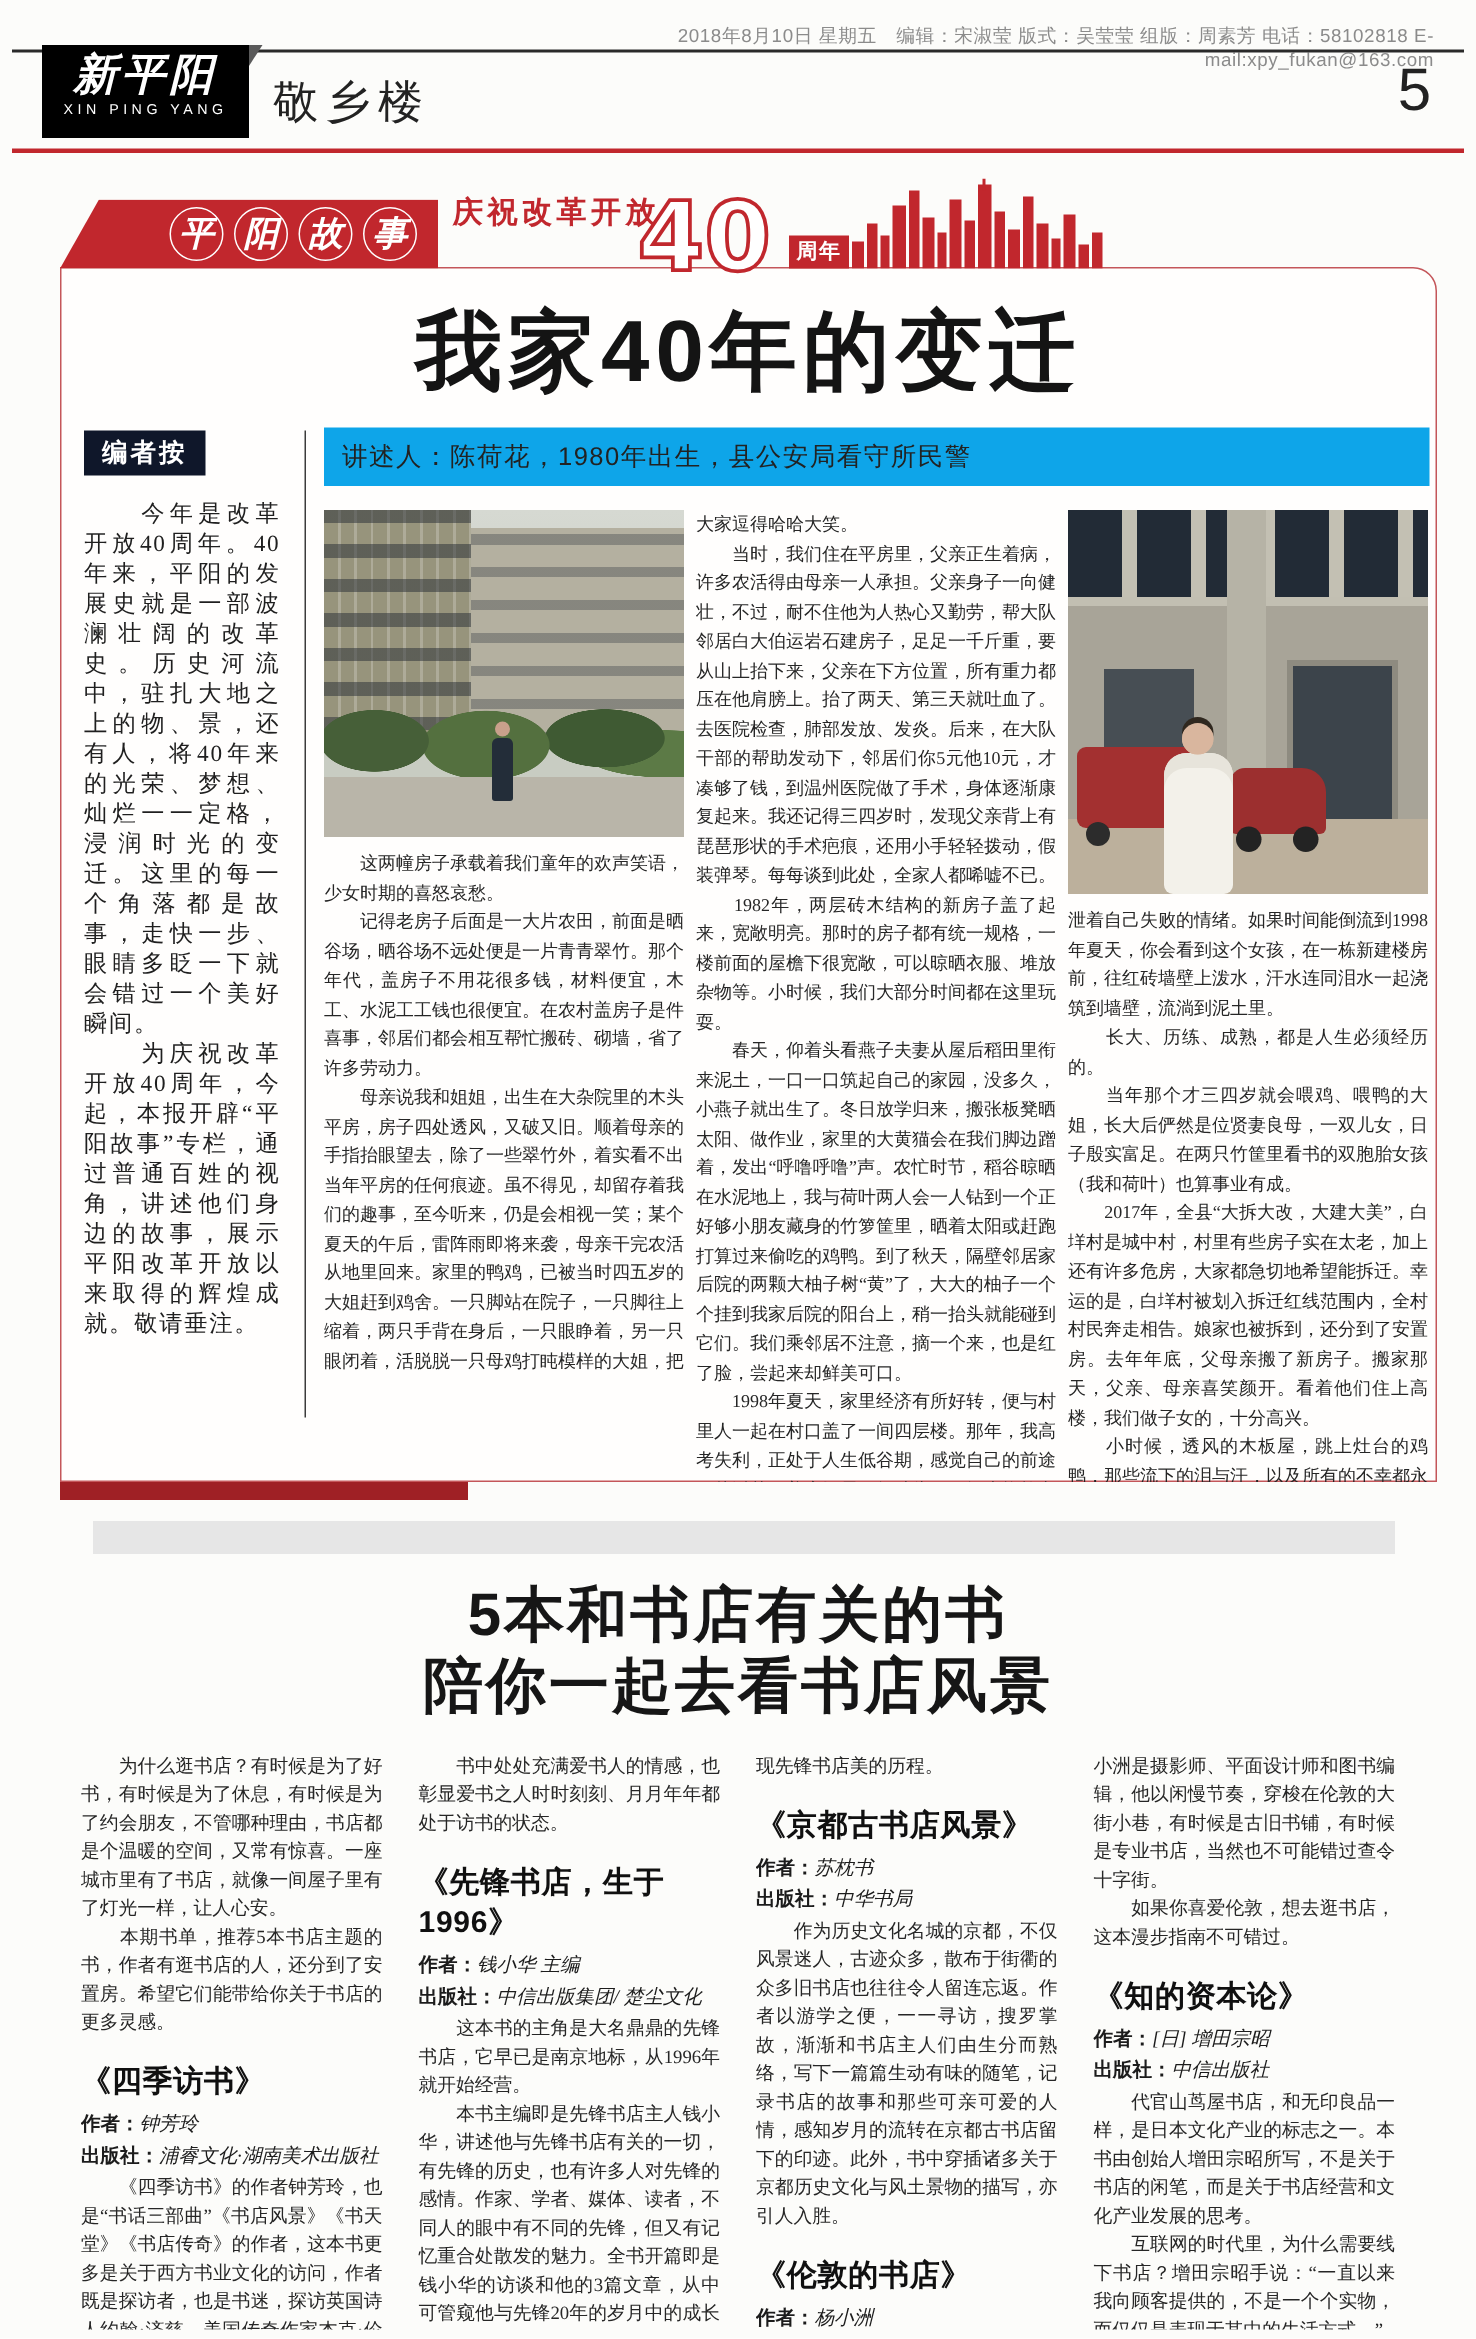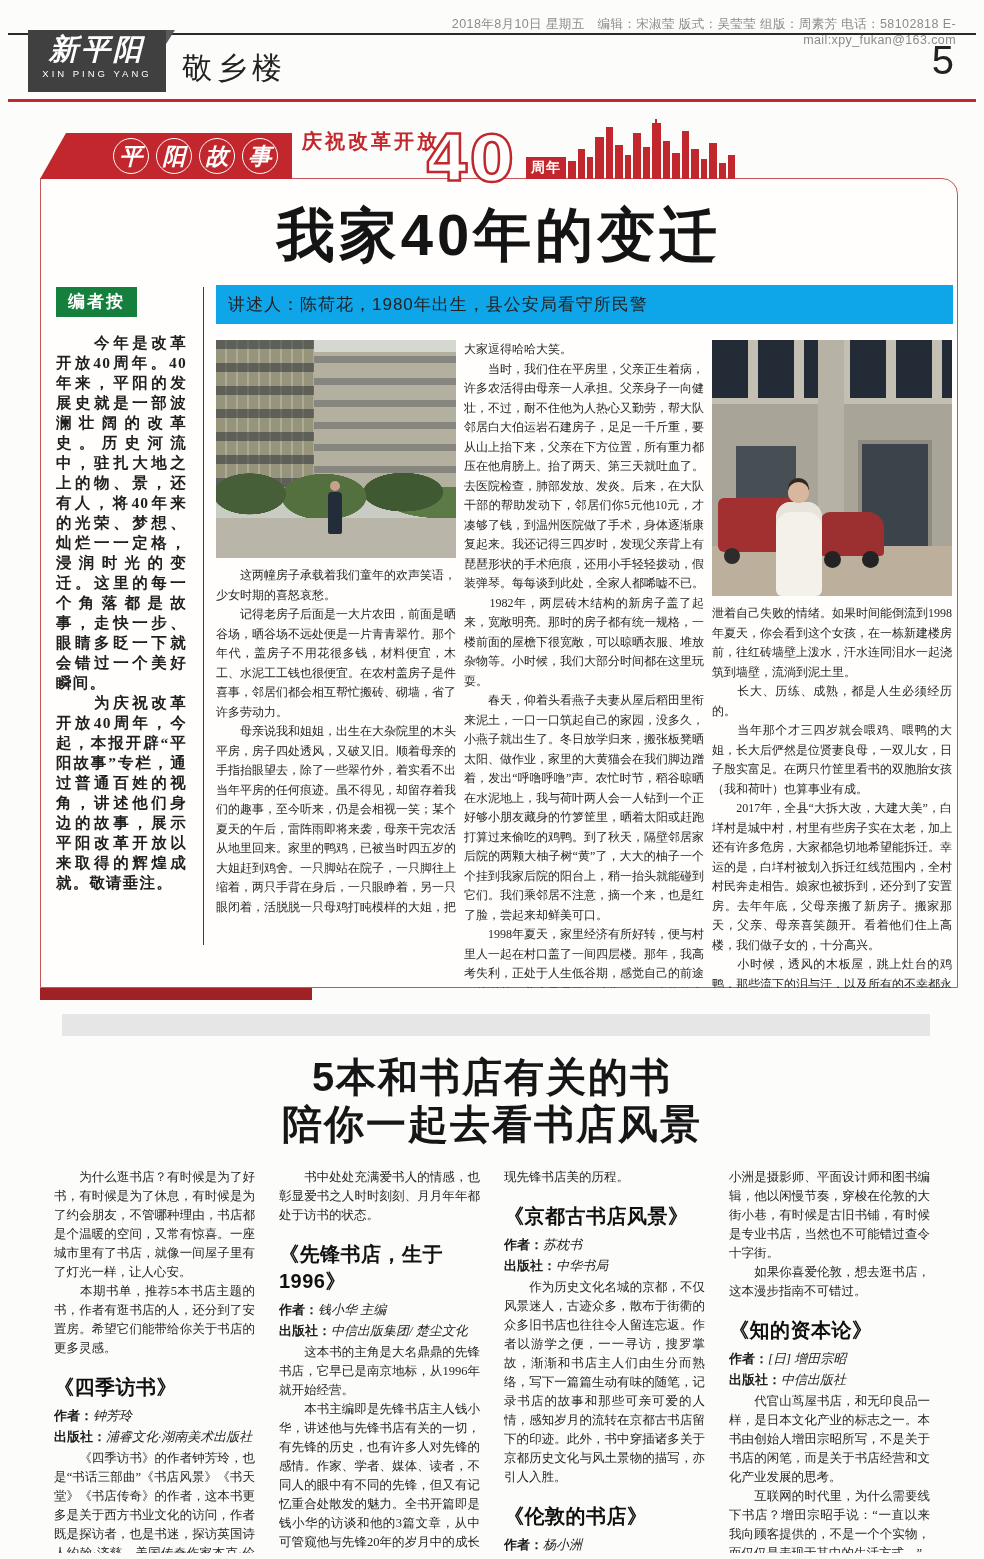--- a/index.html
+++ b/index.html
@@ -3,21 +3,21 @@
 <meta charset="utf-8">
 <style>
   html,body{margin:0;padding:0;background:#ffffff;}
   .page{position:relative;width:984px;height:1559px;margin:0 auto;background:#fcfcfa;
         font-family:"Liberation Serif","DejaVu Serif",serif;color:#2b2b2b;overflow:hidden;}
 
   
   .dateline{position:absolute;top:16px;left:300px;right:28px;text-align:right;
             font-size:12.5px;color:#8b8b8b;font-family:"Liberation Sans","DejaVu Sans",sans-serif;letter-spacing:.4px;}
   .mast-rule{position:absolute;top:33px;left:8px;right:8px;height:2px;background:#2a2a2a;}
-  .logo{position:absolute;top:30px;left:28px;width:138px;height:62px;background:#404040;color:#fff;text-align:center;z-index:2;}
+  .logo{position:absolute;top:30px;left:28px;width:138px;height:62px;background:#000000;color:#fff;text-align:center;z-index:2;}
   .logo::after{content:"";position:absolute;right:-9px;top:0;width:0;height:0;
                border-top:14px solid #5a5a5a;border-right:9px solid transparent;}
   .logo-title{font-family:"DejaVu Serif",serif;font-style:italic;font-weight:bold;font-size:29px;line-height:38px;letter-spacing:3px;}
   .logo-sub{font-family:"Liberation Sans","DejaVu Sans",sans-serif;font-size:9.5px;letter-spacing:3px;}
   .section-name{position:absolute;top:48px;left:182px;font-family:"Liberation Sans","DejaVu Sans",sans-serif;
                 font-size:30px;color:#222;letter-spacing:5px;}
   .page-num{position:absolute;top:38px;right:30px;font-family:"Liberation Sans","DejaVu Sans",sans-serif;font-size:40px;color:#222;}
   .red-rule{position:absolute;top:99px;left:8px;right:8px;height:2.5px;background:#c1272d;}
 
   
@@ -35,23 +35,23 @@
          font-size:64px;line-height:1;color:#fff;-webkit-text-stroke:2.5px #c1272d;}
   .zhounian{position:absolute;left:486px;bottom:0;background:#c1272d;color:#fff;
             font-family:"Liberation Sans",sans-serif;font-weight:bold;font-size:14px;padding:2px 5px;letter-spacing:1px;}
   .skyline{position:absolute;left:528px;bottom:0;}
 
   .headline{margin:24px 0 0;text-align:center;font-family:"Liberation Sans","DejaVu Sans",sans-serif;
             font-weight:900;font-size:58px;letter-spacing:4px;color:#141414;line-height:1.1;}
 
   .feature-body{position:absolute;top:106px;left:15px;right:13px;bottom:10px;}
   .editor-note{position:absolute;top:2px;left:0;width:131px;}
-  .editor-label{display:inline-block;background:#15803d;color:#fff;font-family:"Liberation Sans",sans-serif;
+  .editor-label{display:inline-block;background:#0f172a;color:#fff;font-family:"Liberation Sans",sans-serif;
                 font-weight:bold;font-size:17px;padding:3px 12px 4px;letter-spacing:2px;}
-  .editor-paras p{margin:0;font-size:15.5px;line-height:20px;text-align:justify;letter-spacing:1.2px;color:#1f1f1f;font-weight:bold;}
+  .editor-paras p{margin:0;font-size:15.5px;line-height:20px;text-align:justify;letter-spacing:1.2px;color:#1f1f1f;}
   .editor-paras p:first-child{margin-top:16px;}
   .v-divider{position:absolute;top:2px;left:147px;width:1px;height:658px;background:#3c3c3c;}
   .feature-main{position:absolute;top:0;left:160px;width:737px;}
   .intro-bar{background:#0ea5e9;font-family:"Liberation Sans","DejaVu Sans",sans-serif;
              font-size:17px;color:#222;padding:8px 12px;letter-spacing:1px;}
   .cols{display:flex;gap:8px;margin-top:16px;height:648px;overflow:hidden;}
   .fcol{width:240px;flex:0 0 240px;overflow:hidden;}
   .fcol .para{margin:0;font-size:12px;line-height:19.5px;text-align:justify;color:#262626;}
 
   

